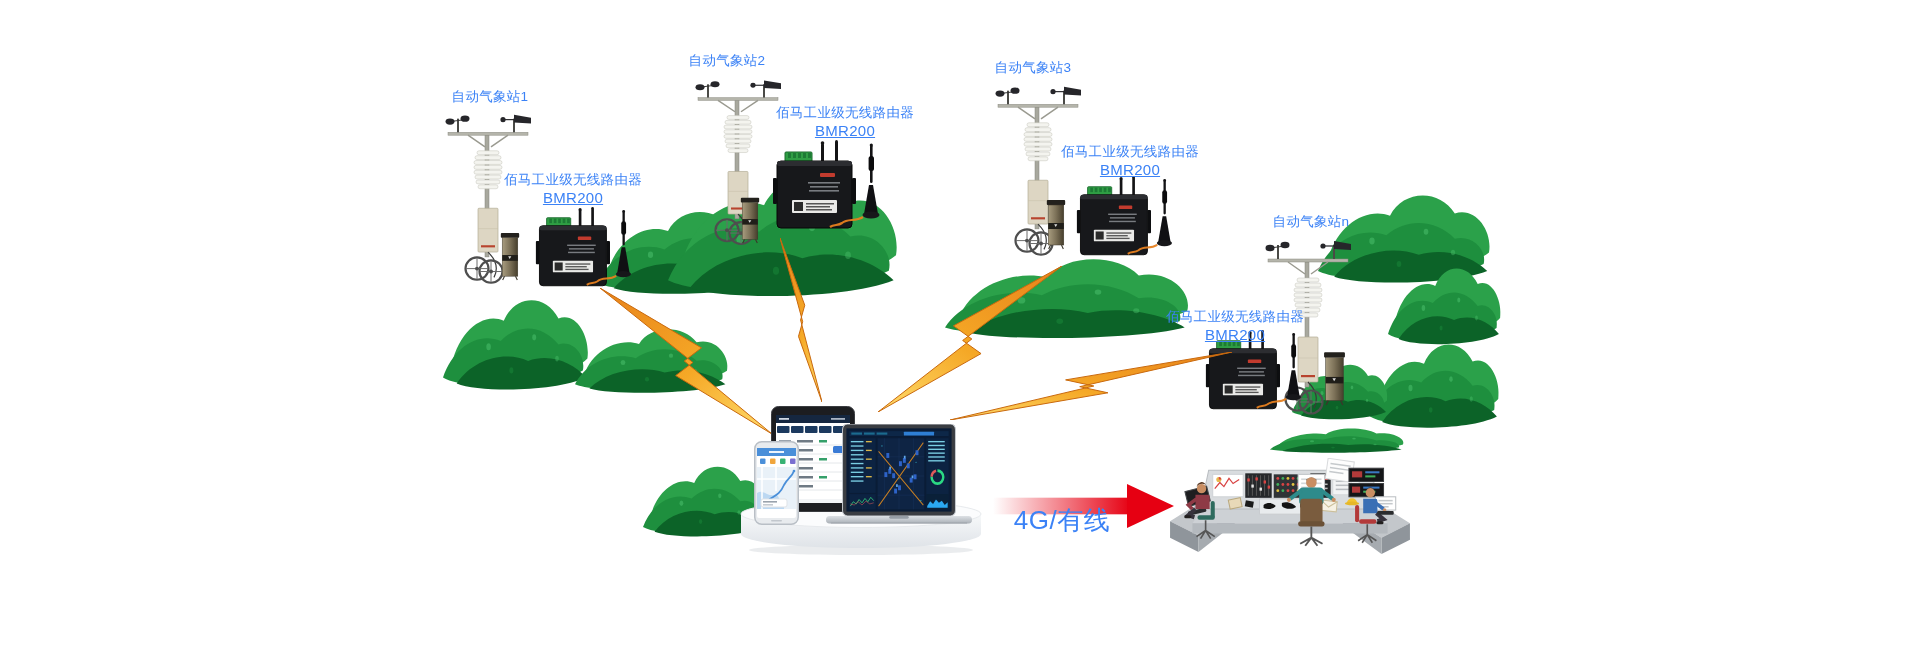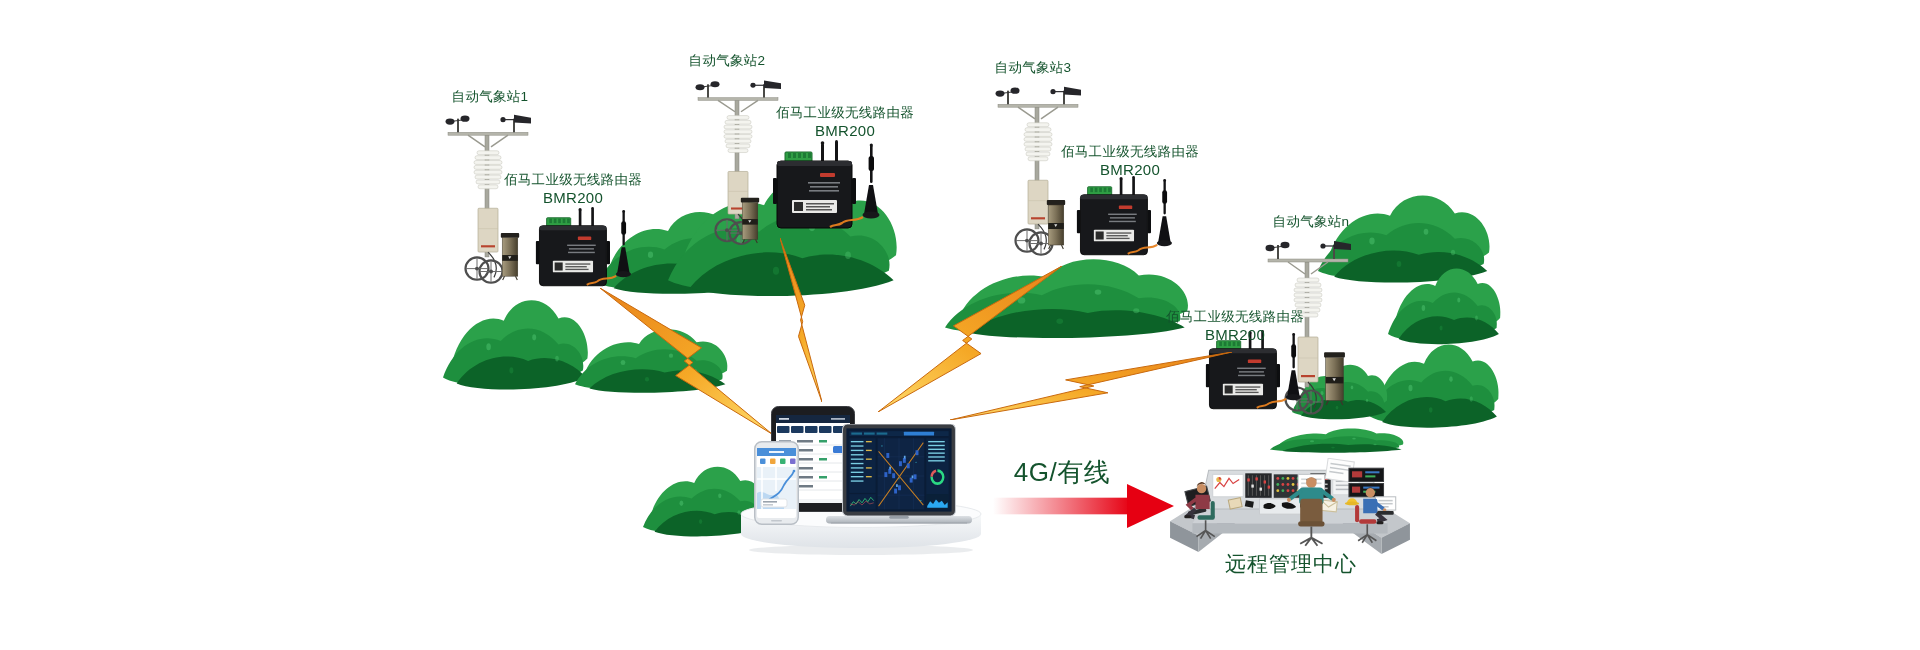--- a/index.html
+++ b/index.html
@@ -1,25 +1,25 @@
 <!DOCTYPE html>
 <html><head>
 <meta charset="utf-8">
 <style>
   html,body{margin:0;padding:0;background:#fff;}
   #scene{position:relative;width:1920px;height:650px;background:#ffffff;overflow:hidden;
          font-family:"Liberation Sans","DejaVu Sans",sans-serif;}
   .abs{position:absolute;}
-  .lbl{position:absolute;color:#14532d;text-align:center;white-space:nowrap;
+  .lbl{position:absolute;color:#3b82f6;text-align:center;white-space:nowrap;
        font-family:"Liberation Sans","DejaVu Sans",sans-serif;}
   .lbl-sm{font-size:13.5px;letter-spacing:.3px;}
   .lbl-router{font-size:13.5px;line-height:1.28;letter-spacing:.3px;}
-  .lbl-router .model{font-size:15px;}
+  .lbl-router .model{font-size:15px;text-decoration:underline;}
   .lbl-big{font-size:23px;letter-spacing:1px;}
-  .lbl-arrow{font-size:26px;letter-spacing:.5px;}
+  .lbl-arrow{font-size:26px;letter-spacing:.5px;margin-top:48px;}
   .lbl-remote{font-size:21px;letter-spacing:1px;}
 </style>
 </head>
 <body>
 
 <svg width="0" height="0" style="position:absolute" aria-hidden="true">
   <defs>
     <linearGradient id="boltg" x1="0" y1="0" x2="1" y2="1">
       <stop offset="0" stop-color="#E8821A"></stop>
         <stop offset="0.55" stop-color="#F5A826"></stop>
@@ -574,15 +574,14 @@
     <div class="model">BMR200</div>
   </div>
 
   <div class="lbl lbl-sm" style="left:1251px;top:213px;width:120px">自动气象站n</div>
   <div class="lbl lbl-router" style="left:1155px;top:308px;width:160px">
     <div>佰马工业级无线路由器</div>
     <div class="model">BMR200</div>
   </div>
 
   <div class="lbl lbl-arrow" style="left:1002px;top:455px;width:120px">4G/有线</div>
-  <div class="lbl lbl-remote" style="left:1171px;top:550px;width:240px">远程管理中心</div>
 
 </div>
 
 </body></html>

